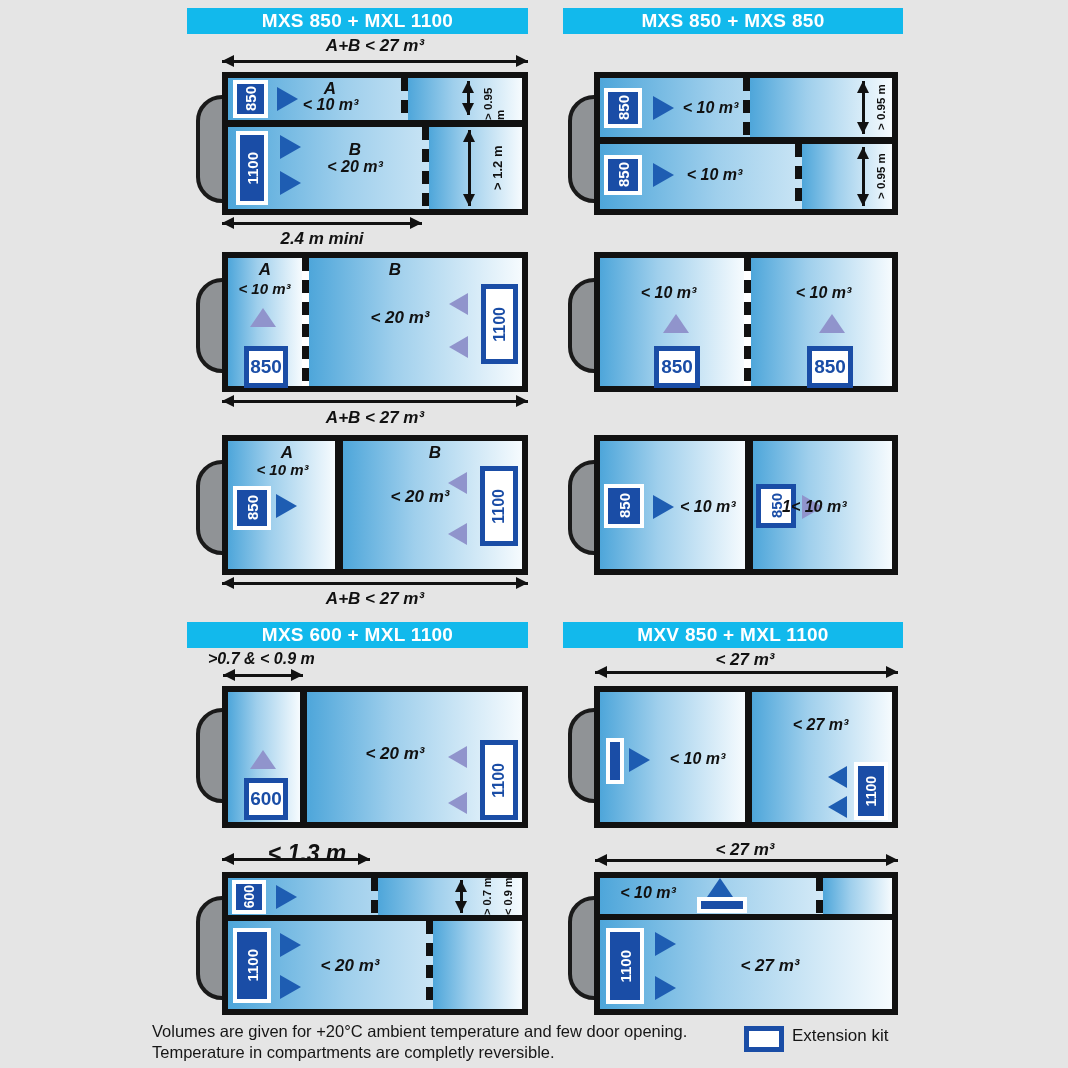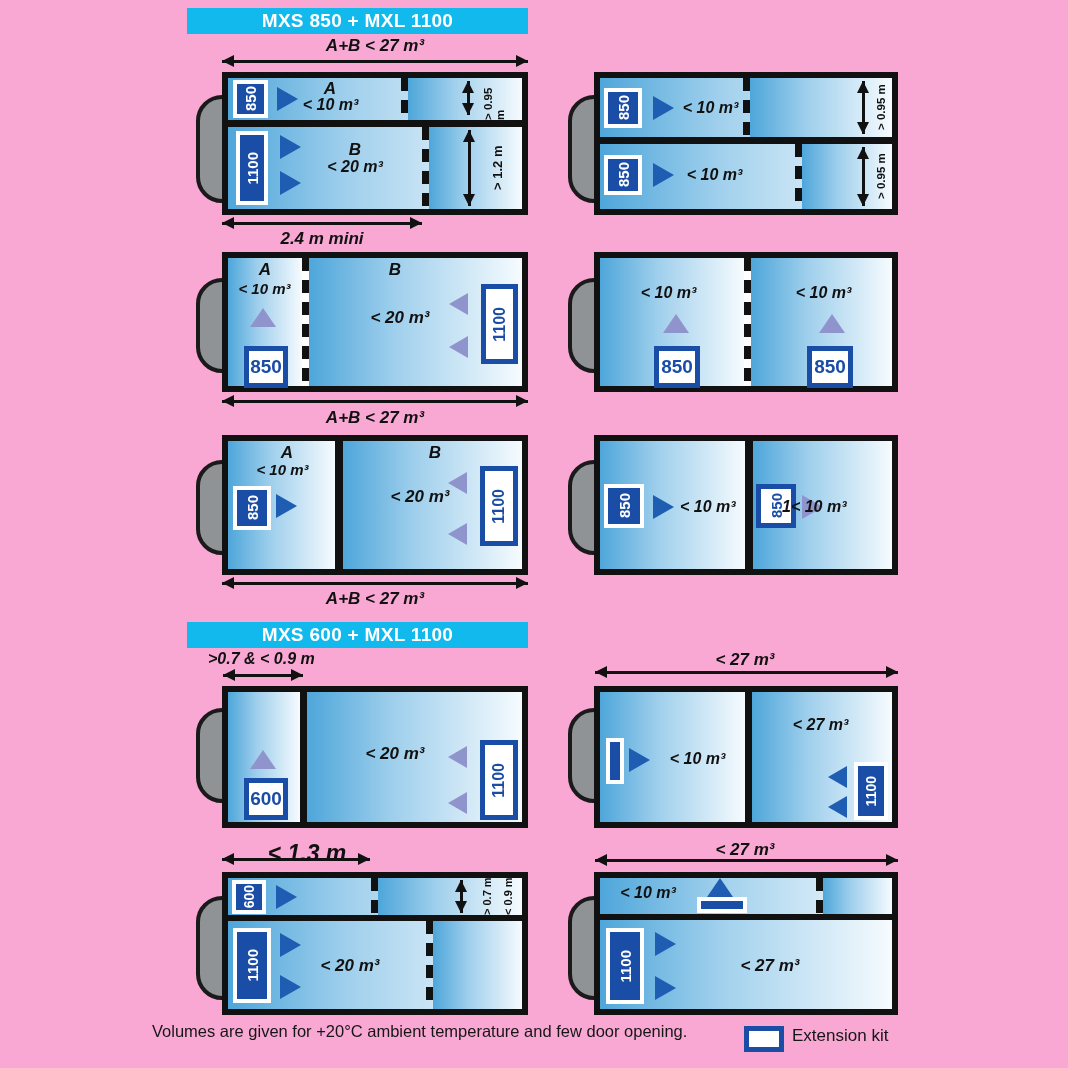--- a/index.html
+++ b/index.html
@@ -1,16 +1,16 @@
 <!DOCTYPE html>
 <html><head>
 <meta charset="utf-8">
 <style>
   html,body{margin:0;padding:0;background:#fff;}
-  .canvas{position:relative;width:1068px;height:1068px;background:#f9a8d4;
+  .canvas{position:relative;width:1068px;height:1068px;background:#e5e5e5;
           font-family:"Liberation Sans",sans-serif;color:#111;overflow:hidden;}
   .hdr{position:absolute;height:26px;background:#12b9ec;color:#fff;font-weight:bold;
        font-size:19px;display:flex;align-items:center;justify-content:center;
        box-sizing:border-box;letter-spacing:.3px;}
   .truck{position:absolute;border:6px solid #111;background:#fff;box-sizing:border-box;}
   .cab{position:absolute;background:#909396;border:4px solid #1a1a1a;
        border-radius:26px 10px 10px 26px;box-sizing:border-box;}
   .grad{position:absolute;background:linear-gradient(90deg,#4ea6da 0%,#9fcfec 40%,#f6fbfe 100%);}
   .bar{position:absolute;background:#111;}
   .dd{position:absolute;width:7px;background:repeating-linear-gradient(180deg,#111 0 13px,transparent 13px 22px);}
@@ -43,21 +43,23 @@
   .vt{position:absolute;writing-mode:vertical-rl;transform:rotate(180deg);color:#111;font-weight:bold;
       display:flex;align-items:center;justify-content:center;}
   .foot{position:absolute;font-size:16.5px;color:#161616;white-space:nowrap;}
 </style>
 </head>
 <body>
 
 <div class="canvas">
 
   <div class="hdr" style="left:187px;top:8px;width:341px;">MXS 850 + MXL 1100</div>
+  <div class="hdr" style="left:563px;top:8px;width:340px;">MXS 850 + MXS 850</div>
   <div class="hdr" style="left:187px;top:622px;width:341px;">MXS 600 + MXL 1100</div>
+  <div class="hdr" style="left:563px;top:622px;width:340px;">MXV 850 + MXL 1100</div>
 
   <div class="t c" style="left:252px;top:36px;width:246px;font-size:17px;">A+B &lt; 27 m³</div>
   <div class="ha" style="left:222px;top:60px;width:306px;"></div>
   <div class="cab" style="left:196px;top:95px;width:46px;height:108px;"></div>
   <div class="truck" style="left:222px;top:72px;width:306px;height:143px;"></div>
   <div class="grad" style="left:228px;top:78px;width:294px;height:42px;"></div>
   <div class="uF" style="left:233px;top:80px;width:35px;height:38px;font-size:15px;">
       <span class="vert">850</span>
     </div>
   <div class="triR" style="left:277px;top:87px;"></div>
@@ -252,16 +254,17 @@
   <div class="bar" style="left:600px;top:914px;width:292px;height:6px;"></div>
   <div class="grad" style="left:600px;top:920px;width:292px;height:89px;"></div>
   <div class="uF" style="left:606px;top:928px;width:38px;height:76px;font-size:15px;">
       <span class="vert">1100</span>
     </div>
   <div class="triR" style="left:655px;top:932px;"></div>
   <div class="triR" style="left:655px;top:976px;"></div>
   <div class="t c" style="left:720px;top:956px;width:100px;font-size:17px;">&lt; 27 m³</div>
 
   <div class="foot" style="left:152px;top:1022px;">Volumes are given for +20°C ambient temperature and few door opening.</div>
+  <div class="foot" style="left:152px;top:1043px;">Temperature in compartments are completly reversible.</div>
   <div class="uO" style="left:744px;top:1026px;width:40px;height:26px;"></div>
   <div class="foot" style="left:792px;top:1026px;font-size:17px;">Extension kit</div>
 
 </div>
 
 </body></html>

